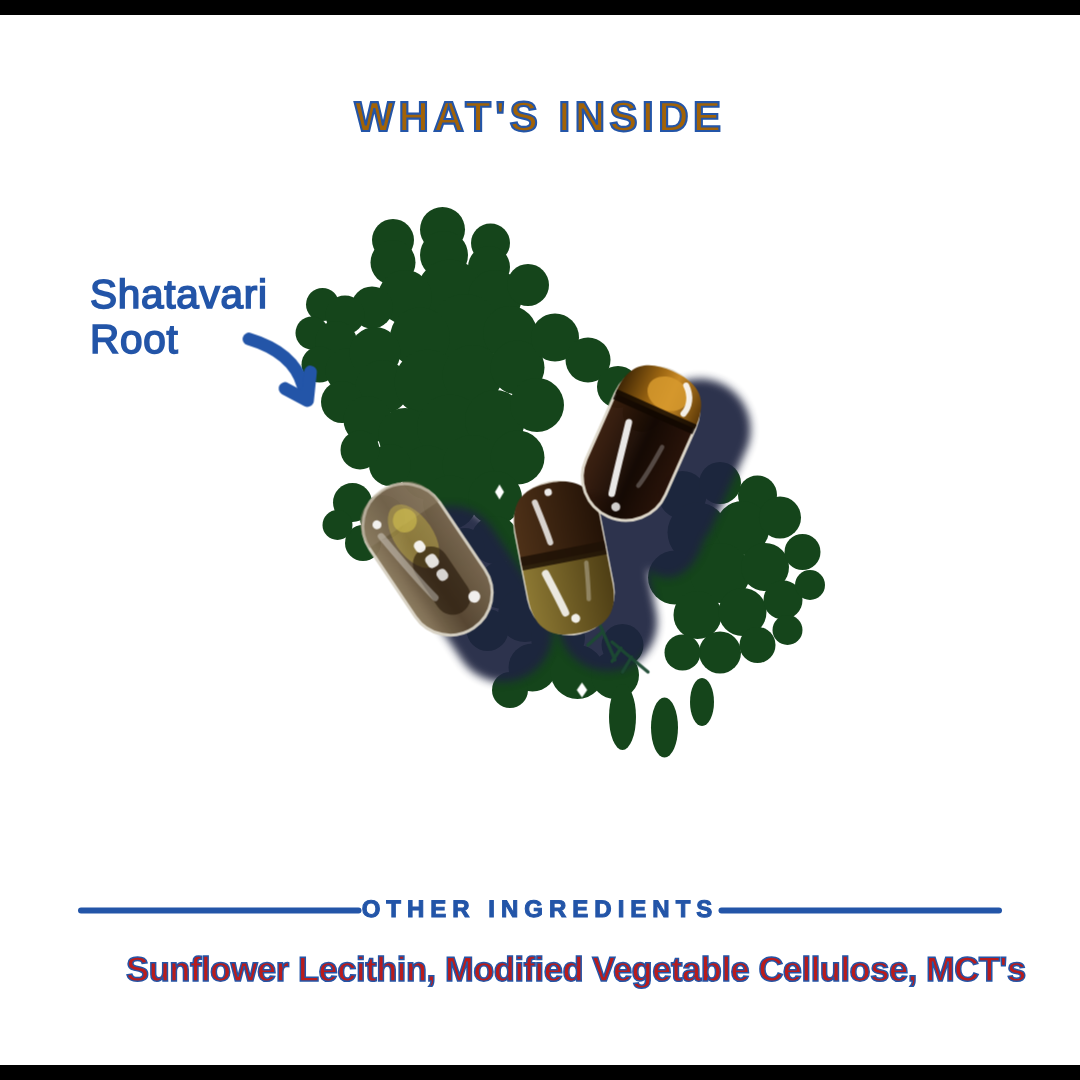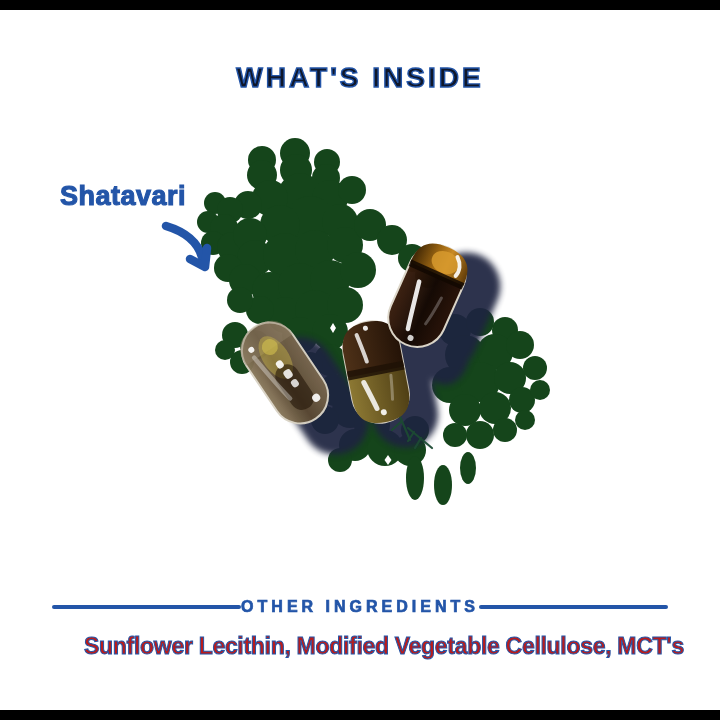--- a/index.html
+++ b/index.html
@@ -7,29 +7,29 @@
     width:720px;height:720px;position:relative;overflow:hidden;
     background:#ffffff;
     font-family:"Liberation Sans", sans-serif;
   }
   .letterbox{position:absolute;left:0;width:720px;height:10px;background:#000;}
   .letterbox.top{top:0;}
   .letterbox.bottom{bottom:0;}
 
   .headline{
     position:absolute;top:62px;left:0;width:720px;
-    text-align:center;color:#0f172a;
+    text-align:center;color:#a16207;
     font-size:28px;font-weight:bold;letter-spacing:3px;
     -webkit-text-stroke:1.4px #2355a8;
     white-space:nowrap;
   }
 
   .callout{
     position:absolute;left:60px;top:181px;
-    color:#2355a8;font-size:27px;font-weight:bold;
+    color:#2355a8;font-size:27px;font-weight:normal;
     -webkit-text-stroke:1.1px #2355a8;
     line-height:30px;letter-spacing:0.5px;
   }
 
   .scene{position:absolute;left:0;top:0;}
 
   .footer-rule{
     position:absolute;top:596px;left:52px;width:616px;height:22px;
     display:flex;align-items:center;
   }
@@ -50,20 +50,21 @@
 </style>
 </head>
 <body>
 
 <div class="letterbox top"></div>
 
 <div class="headline">WHAT'S INSIDE</div>
 
 <div class="callout">
   <div>Shatavari</div>
+  <div>Root</div>
 </div>
 
 <svg class="scene" width="720" height="720" viewBox="0 0 720 720">
   <defs>
     <linearGradient id="gAmber" x1="0" y1="0" x2="1" y2="0">
       <stop offset="0" stop-color="#3f2605"></stop>
       <stop offset="0.38" stop-color="#9c6612"></stop>
       <stop offset="0.6" stop-color="#c98a25"></stop>
       <stop offset="1" stop-color="#5e3a08"></stop>
     </linearGradient>

